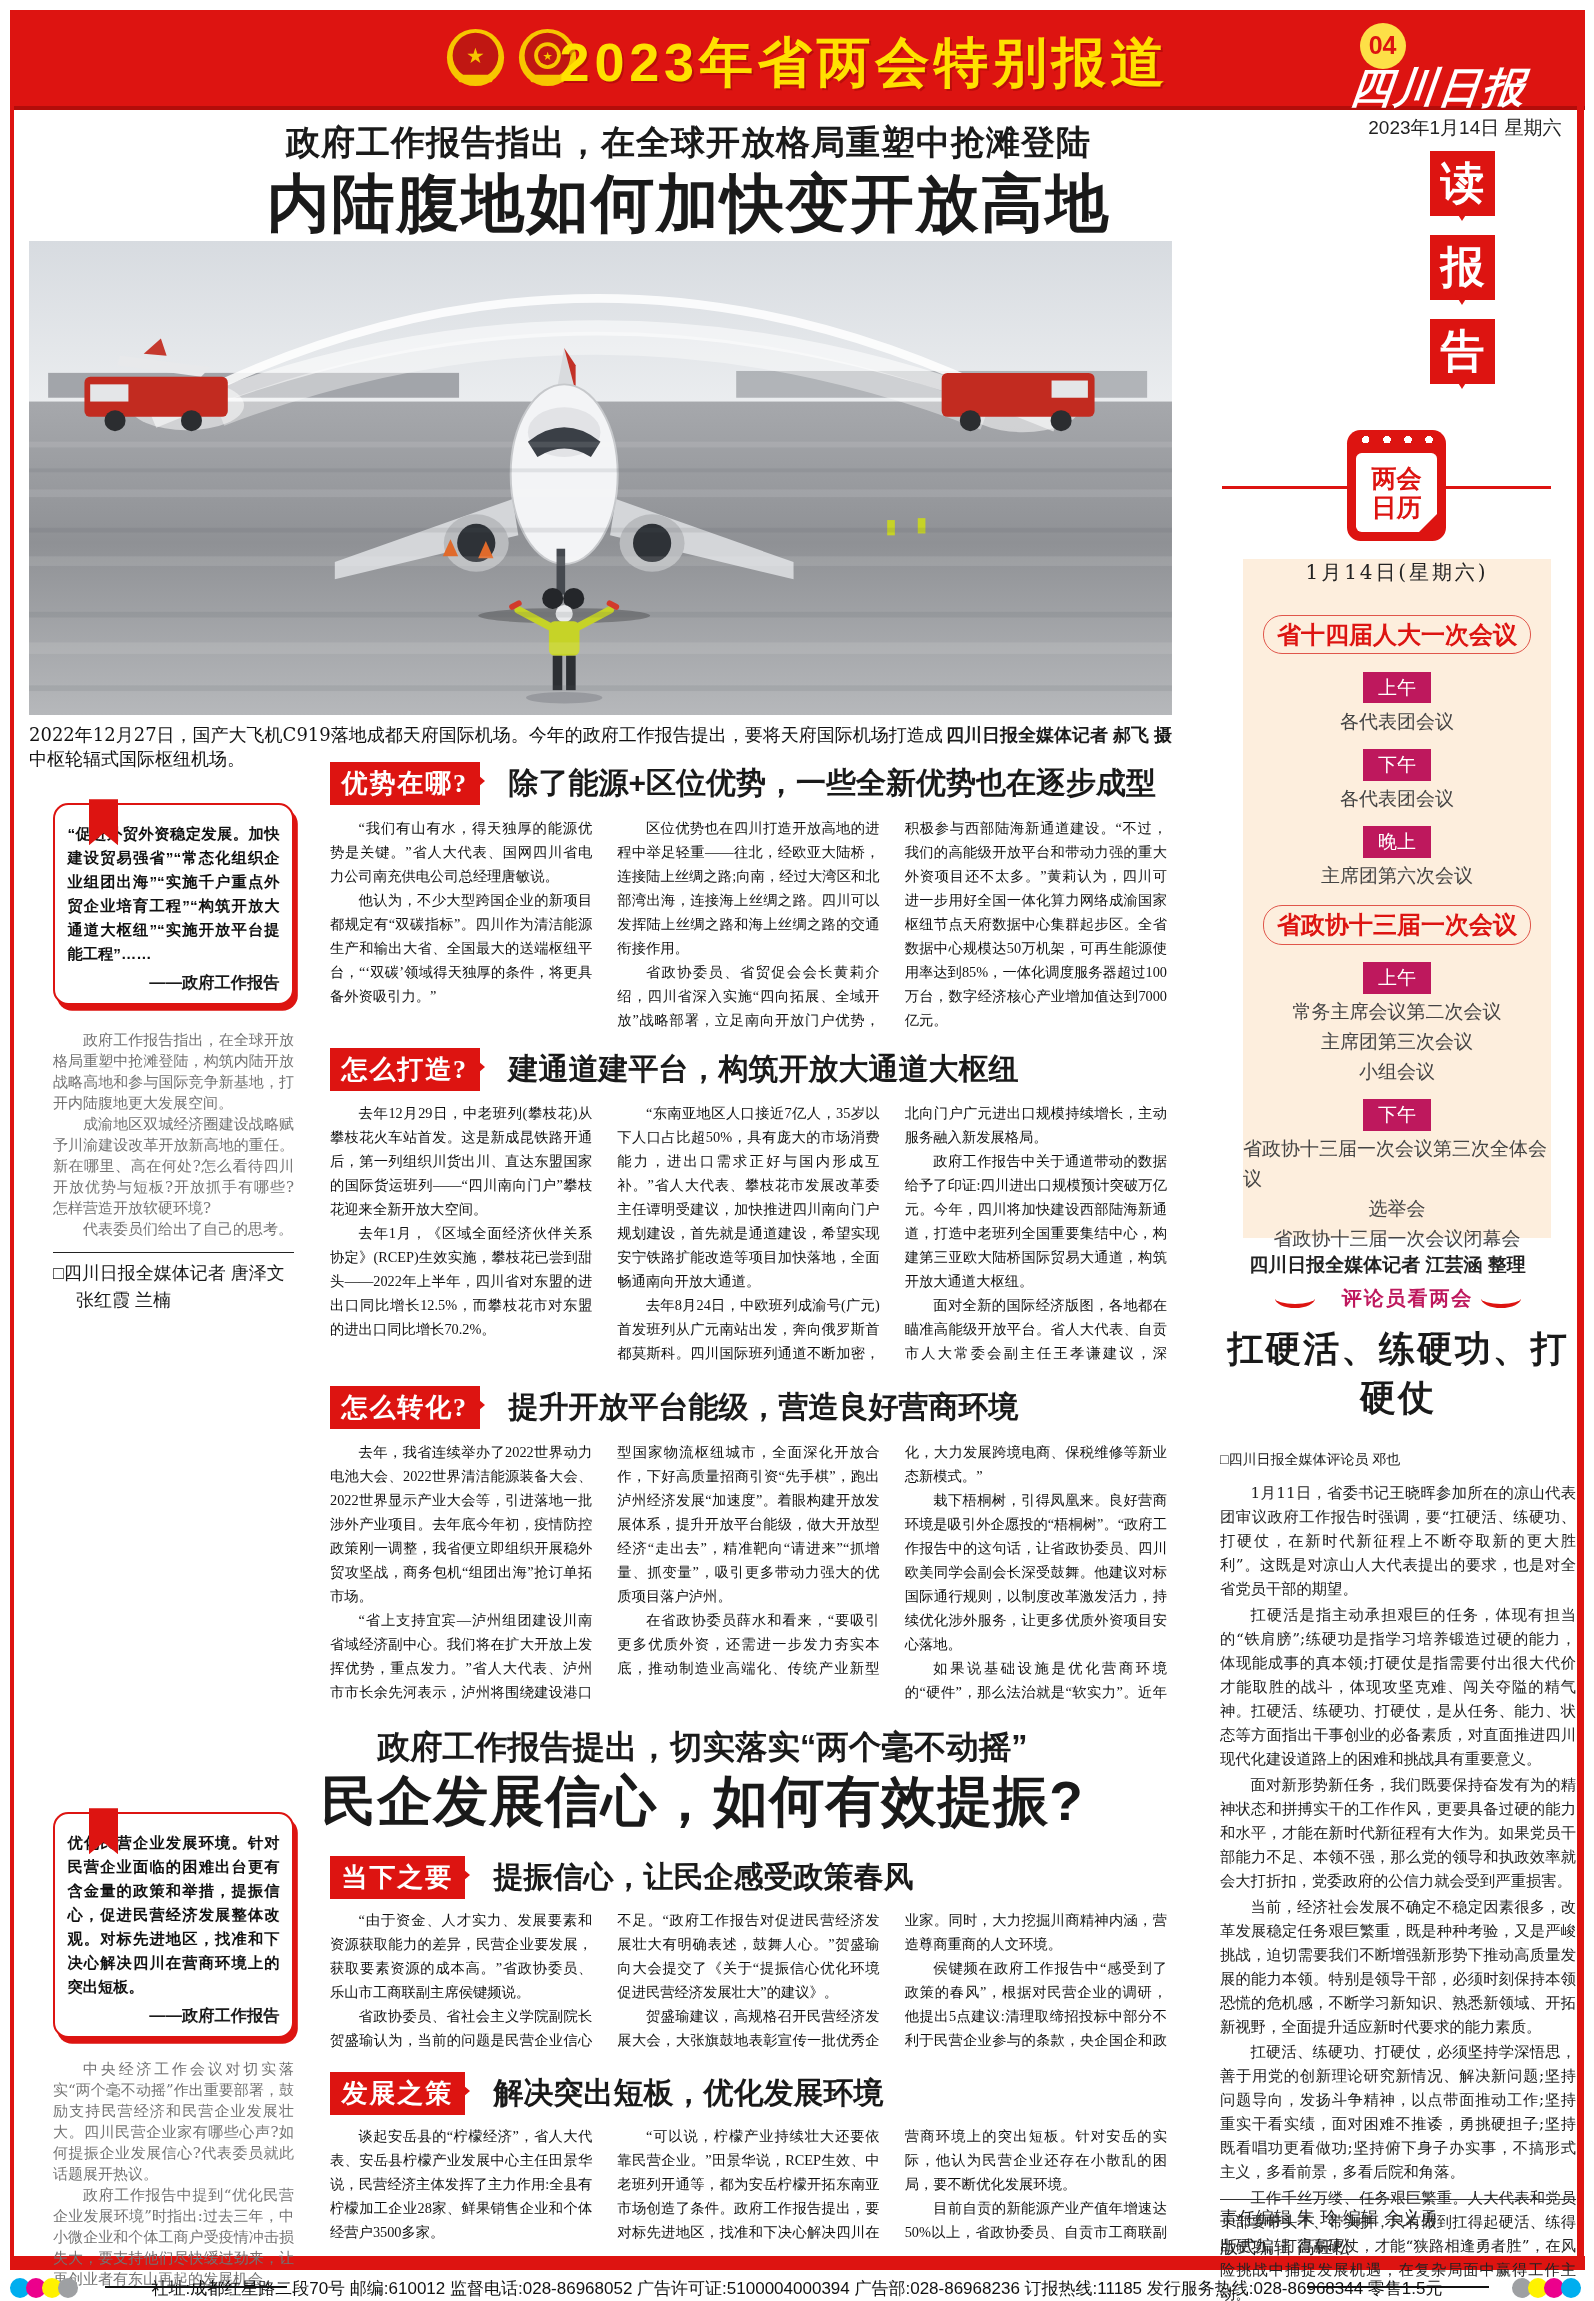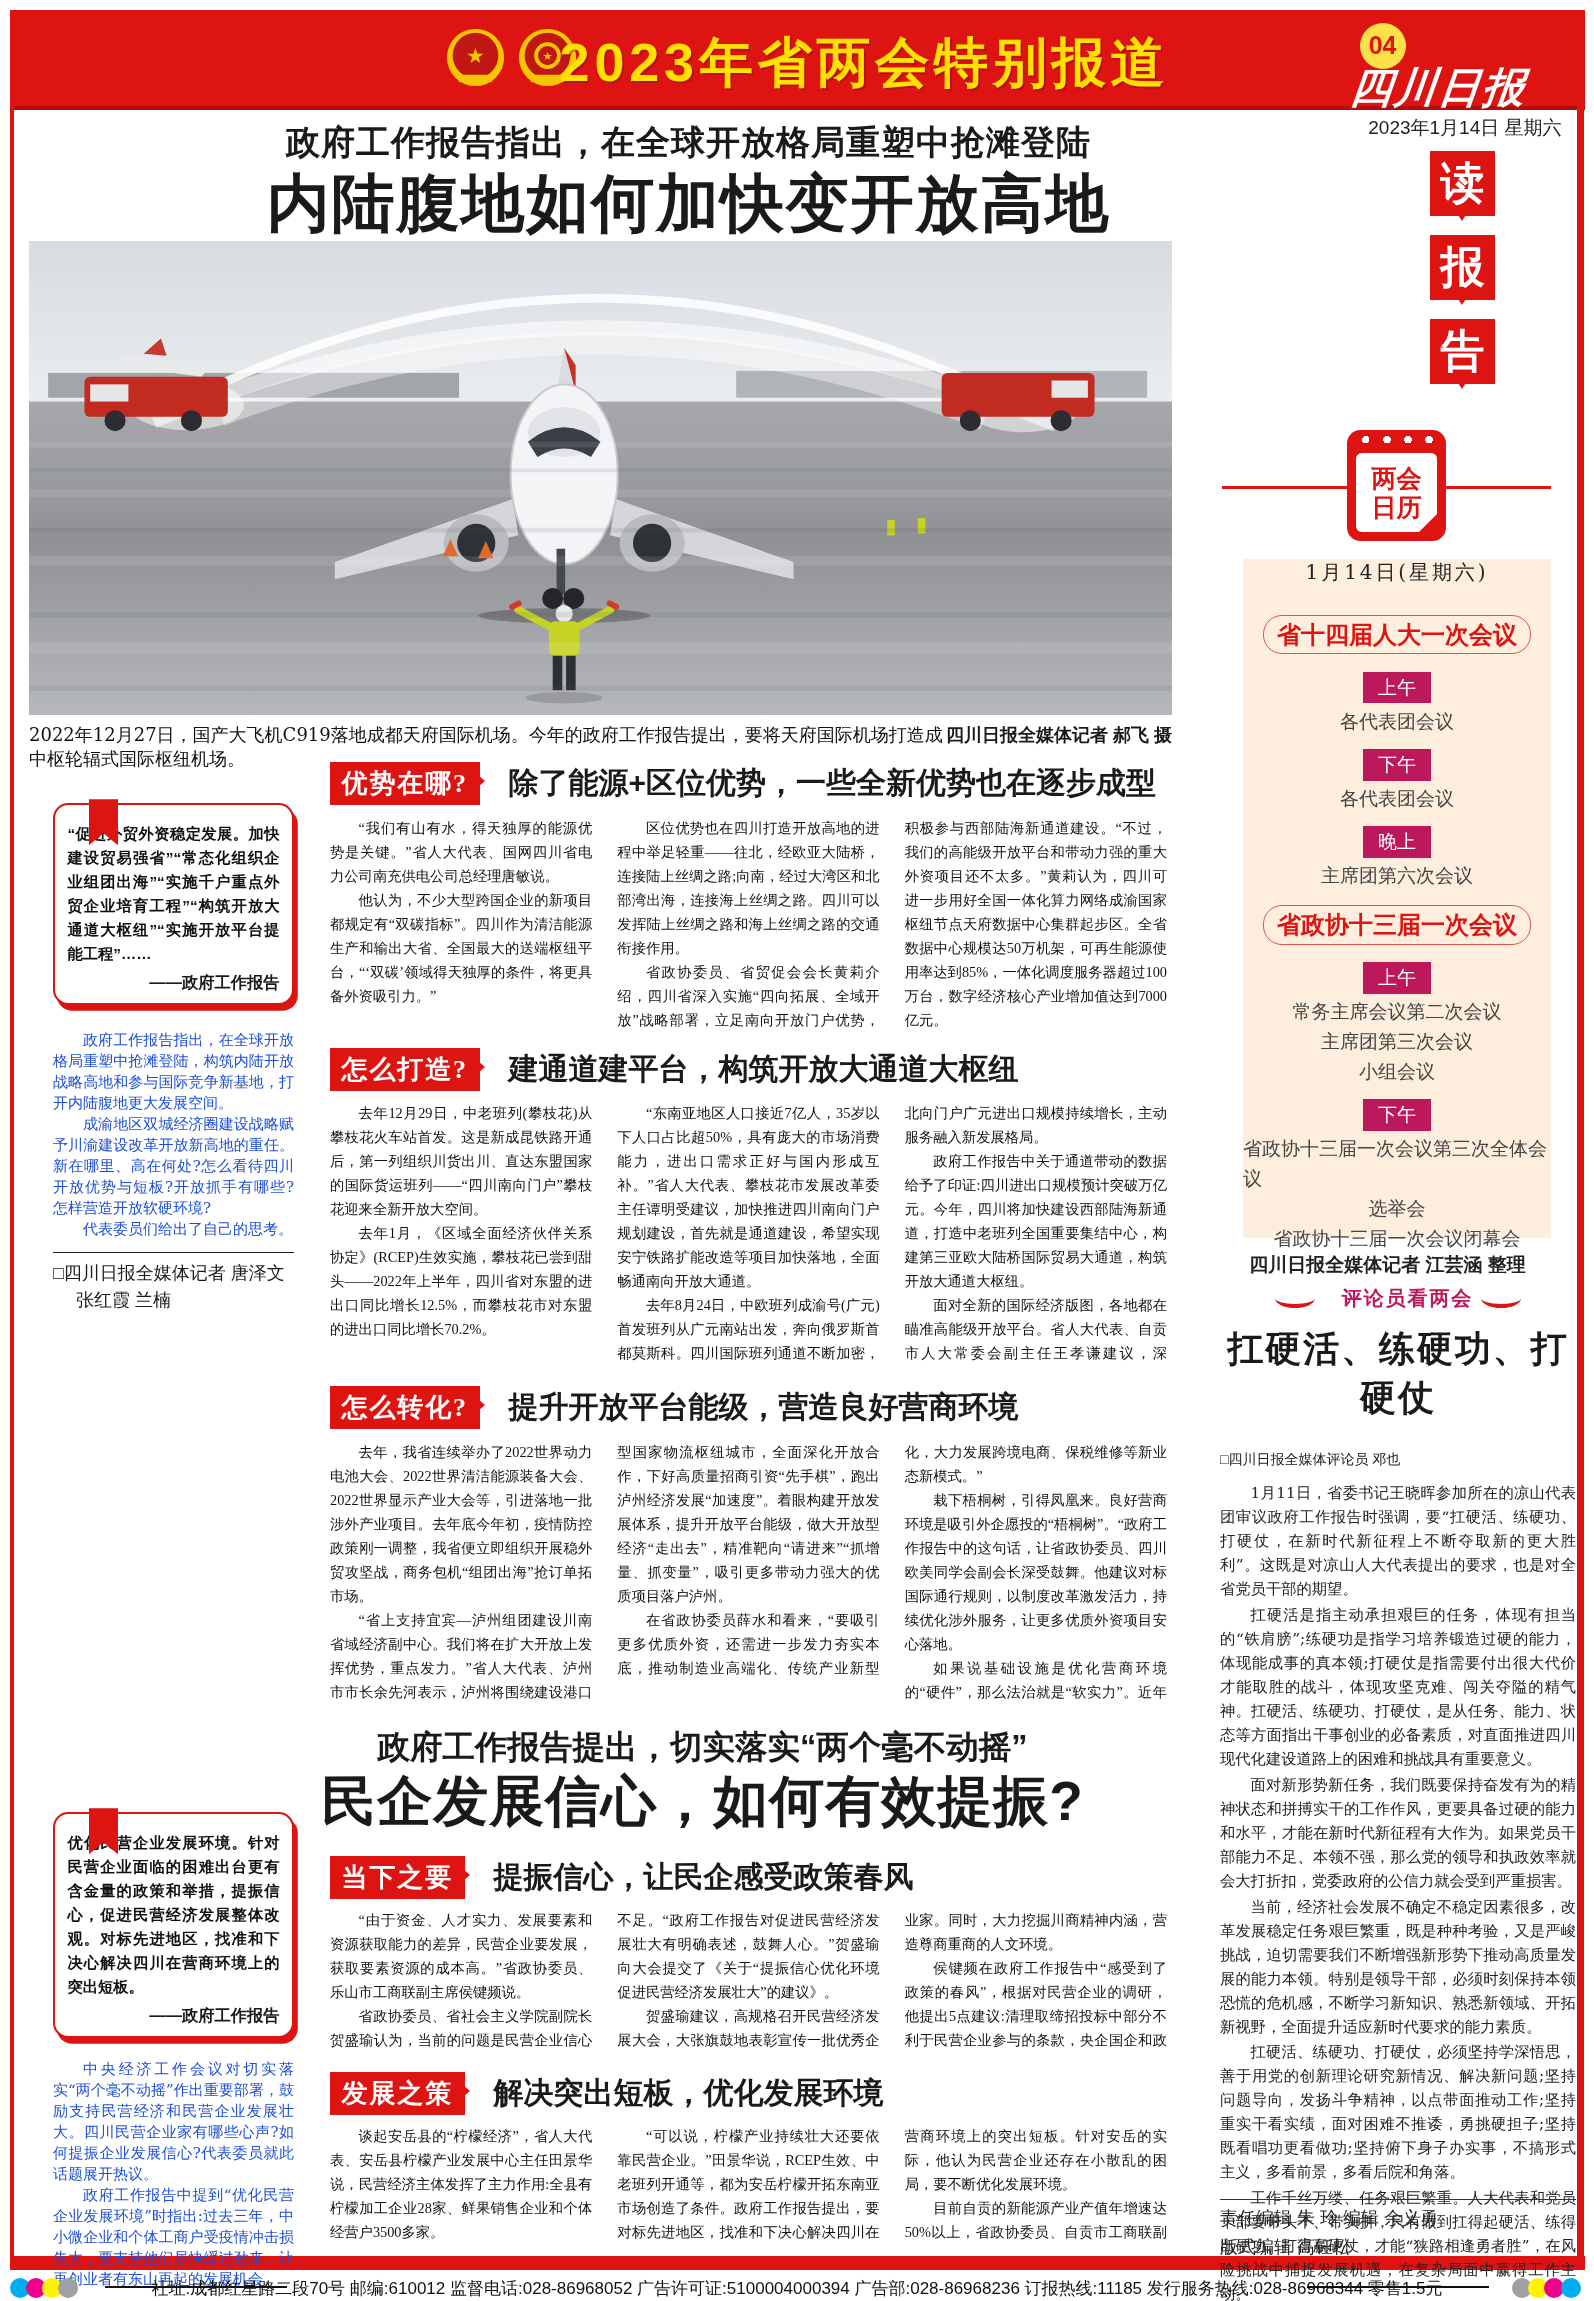--- a/index.html
+++ b/index.html
@@ -89,21 +89,21 @@
 
   
   .sidebar{position:absolute;left:53px;width:241px;}
   .qbox{position:relative;border:2.9px solid #dd1411;border-radius:15.3px;background:#fff;
         box-shadow:3.8px 5.7px 0 #dd1411;padding:17px 12.4px 9.6px;box-sizing:border-box;}
   .qbox .ribbon{position:absolute;left:34px;top:-5.7px;width:29px;height:46px;background:#dd1411;
         clip-path:polygon(0 0,100% 0,100% 100%,50% 74%,0 100%);}
   .qbox .qtext{font-size:15.3px;font-weight:bold;line-height:24px;text-align:justify;color:#111;}
   .qbox .qsource{font-size:16.3px;font-weight:bold;text-align:right;margin-top:5.7px;}
   .intro p{font-family:"DejaVu Serif",serif;font-size:15px;line-height:21px;text-align:justify;
-           text-indent:2em;margin:0;color:#1d4ed8;}
+           text-indent:2em;margin:0;color:#737373;}
   .sb-divider{border-top:1.9px solid #222;margin:11.5px 0 7.6px;}
   .sb-byline{font-size:18px;font-weight:normal;line-height:27px;}
 
   
   .kicker2{position:absolute;left:220px;top:1726px;width:965px;text-align:center;font-size:32.5px;font-weight:900;}
   .headline2{position:absolute;left:220px;top:1765px;width:965px;text-align:center;
              font-size:55px;font-weight:900;letter-spacing:1px;}
 
   
   .footer{position:absolute;left:0;top:2277px;width:1594px;text-align:center;font-size:17px;color:#111;}

